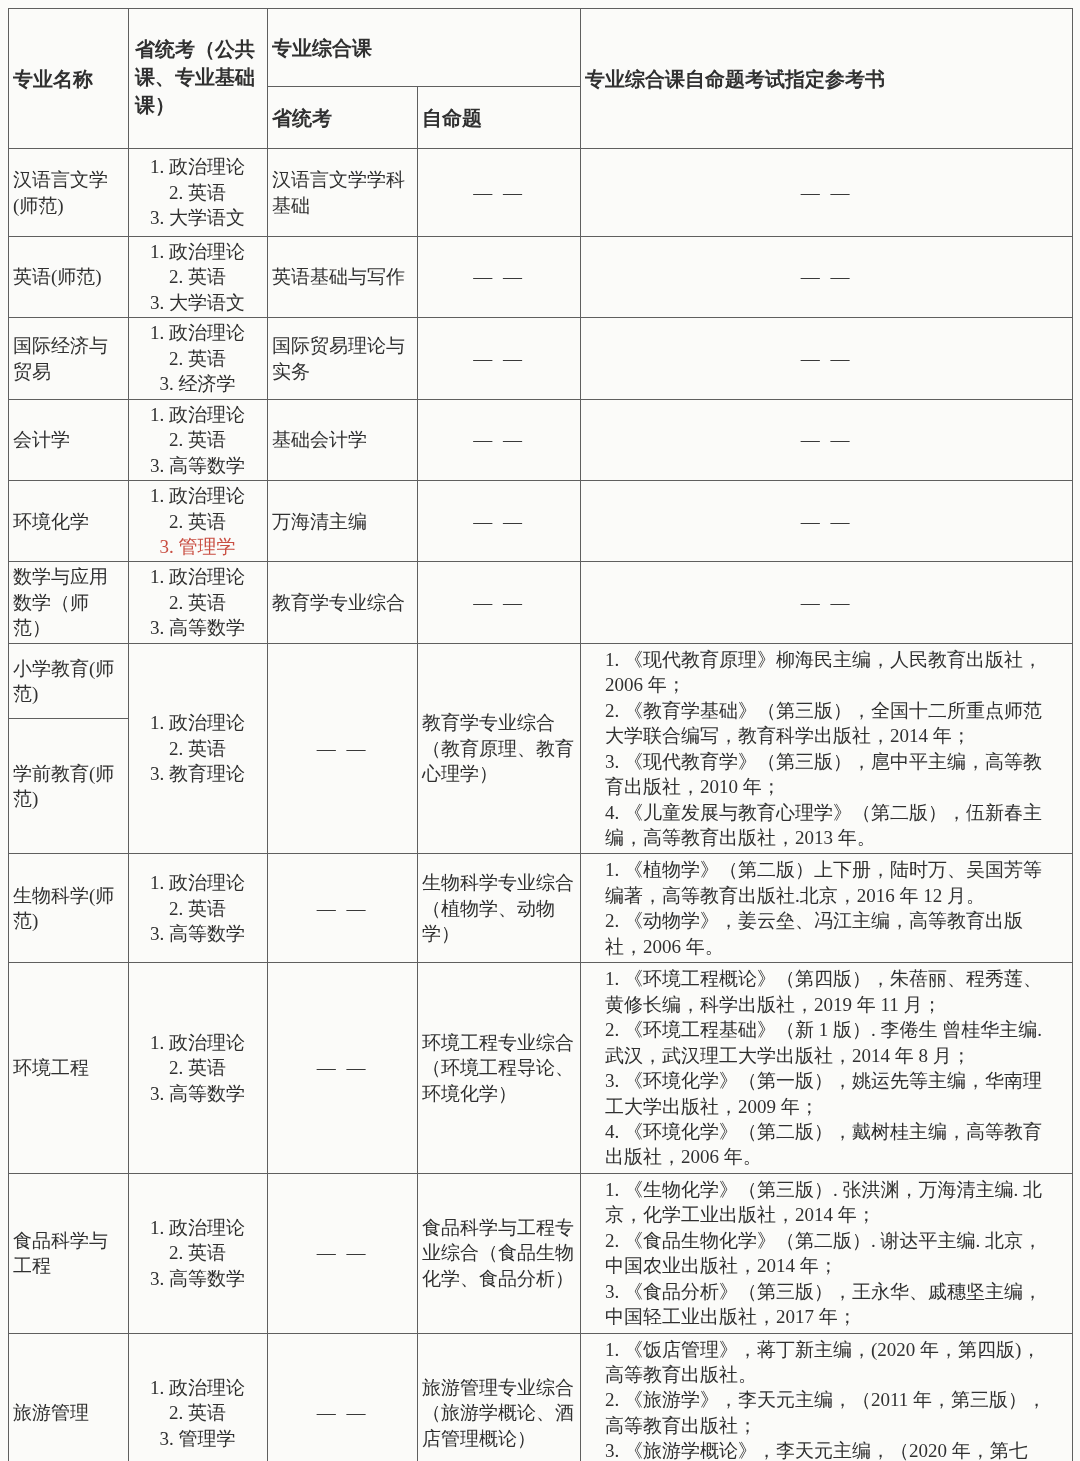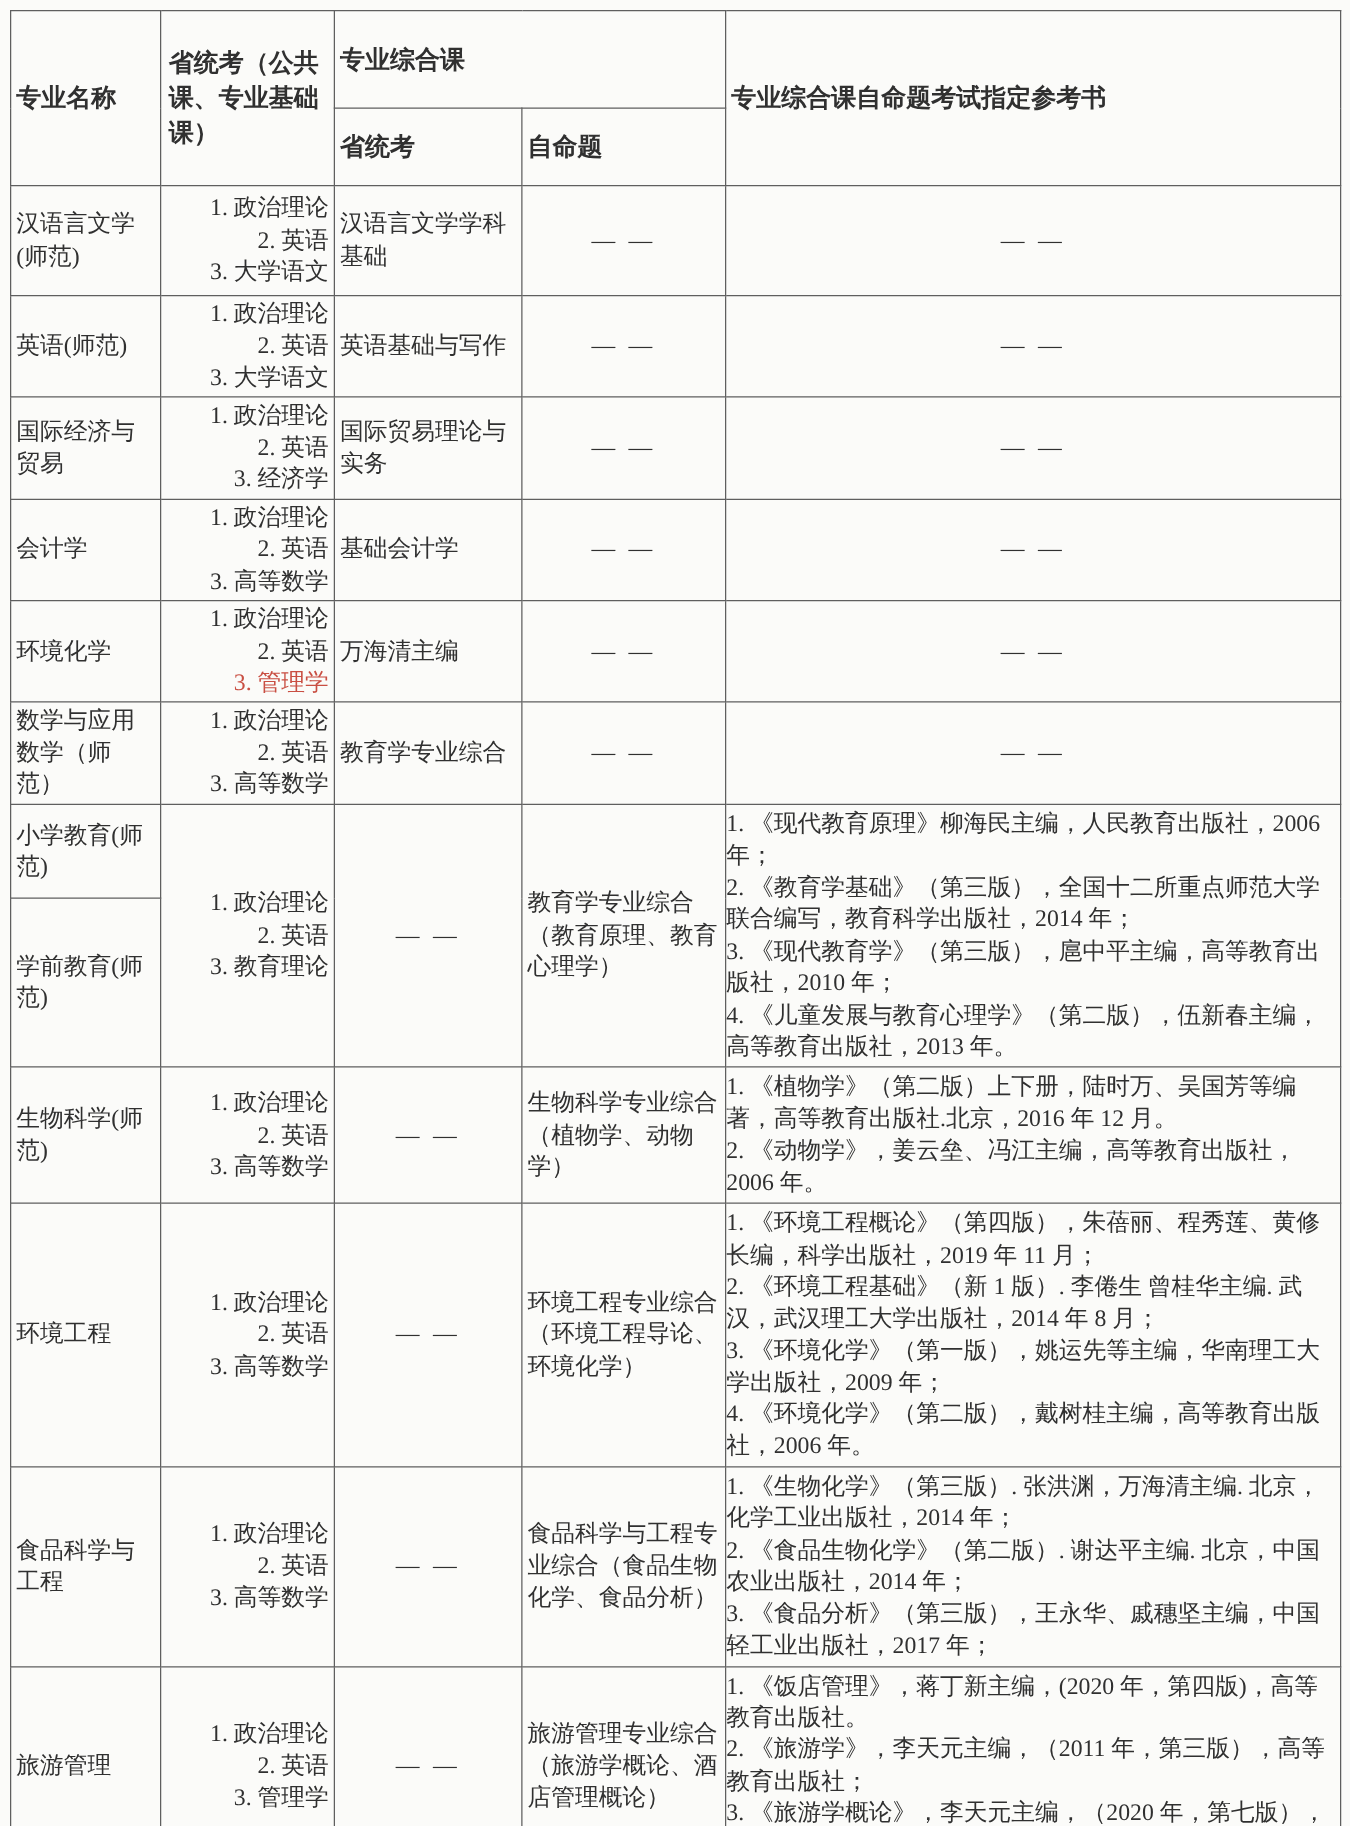--- a/index.html
+++ b/index.html
@@ -4,27 +4,27 @@
 <style>
   :root{ --red:#c94f43; --line:#5f5f5f; --ink:#303030; --paper:#fbfbf9; }
   *{box-sizing:border-box;}
   body{ margin:0; background:var(--paper); color:var(--ink);
         font-family:"Liberation Serif","DejaVu Serif",serif; }
   .page{ width:1080px; height:1461px; padding:8px; overflow:hidden; }
   table{ border-collapse:collapse; width:1064px; table-layout:fixed; }
   td{ border:1px solid var(--line); padding:2px 4px; font-size:19px;
       line-height:1.34; vertical-align:middle; background:transparent; }
   .hdr{ font-weight:bold; text-align:left; font-size:20px; line-height:1.4; }
-  .hdr-left{ text-align:left; padding-left:6px; }
+  .hdr-left{ text-align:left; padding-left:6px;font-family:Liberation Mono, monospace; }
   .center{ text-align:left; }
-  .subjects{ text-align:right; padding-left:3px; }
+  .subjects{ text-align:center; padding-left:3px; }
   .subj{ white-space:nowrap; }
   .red{ color:var(--red); }
   .dash{ text-align:center; letter-spacing:3px; white-space:nowrap; }
-  .books{ text-align:left; padding:3px 0; }
+  .books{ text-align:left; padding:3px 24px; }
   .book{ margin:0; }
 </style>
 </head>
 <body>
 
 <div class="page">
 <table>
   <colgroup>
     <col style="width:120px">
         <col style="width:139px">

